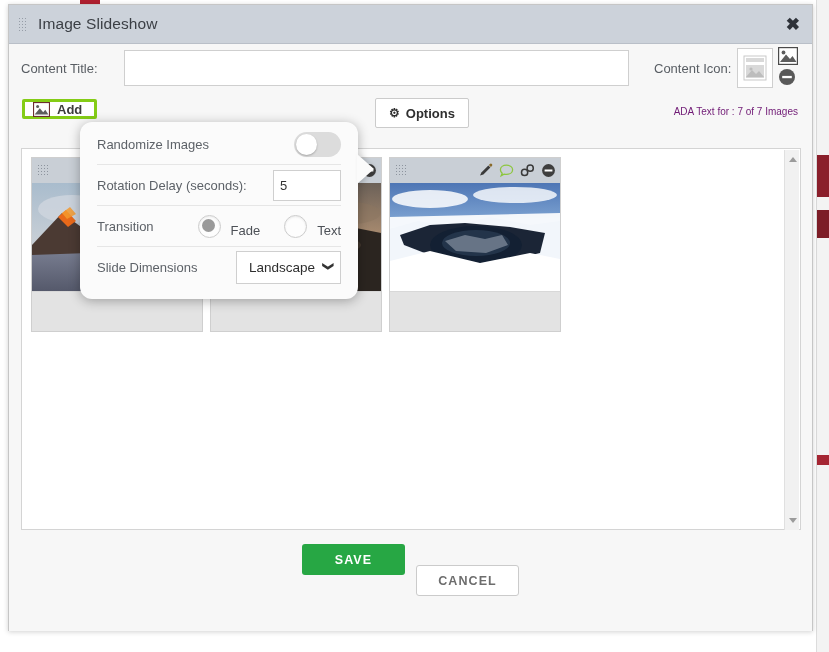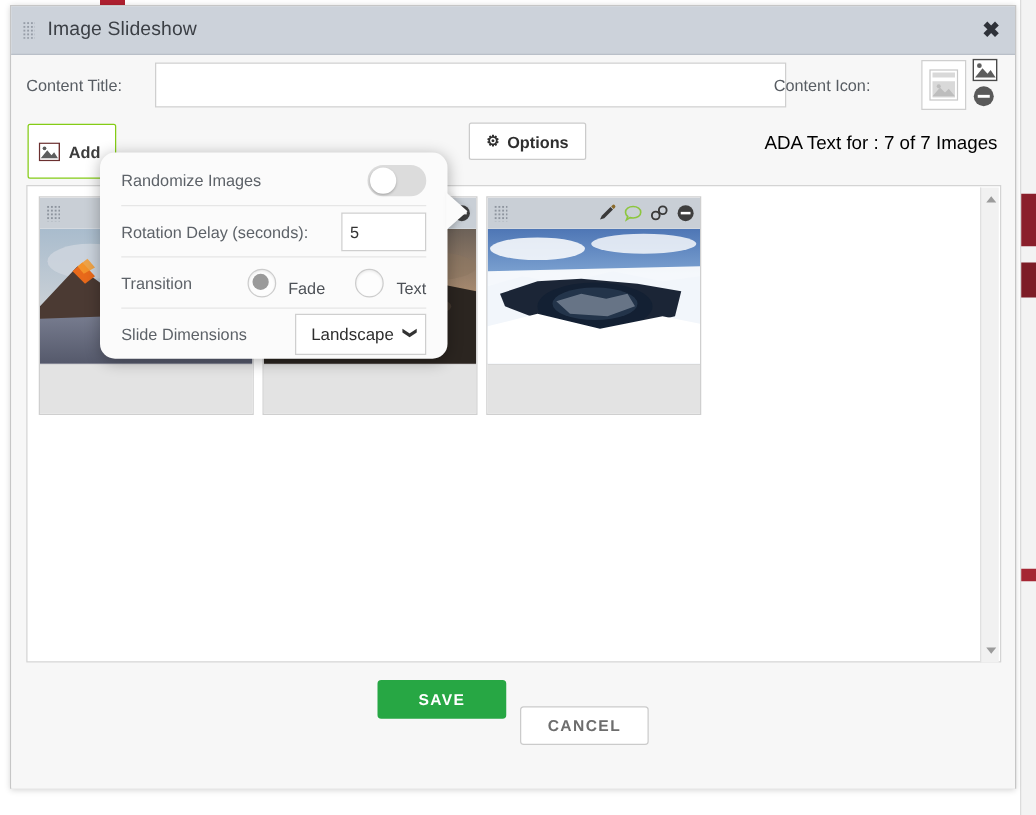--- a/index.html
+++ b/index.html
@@ -110,21 +110,21 @@
     border: 1px solid #cfcfcf;
     background: #fff;
     box-sizing: border-box;
     font-size: 13px;
     padding: 0 7px;
     color: #333;
     outline: none;
   }
   .lbl-content-icon {
     position: absolute;
-    left: 610px; top: 17px;
+    left: 645px; top: 17px;
     font-size: 13px;
     color: #585d63;
   }
   .icon-preview {
     position: absolute;
     left: 728px; top: 4px;
     width: 36px; height: 40px;
     border: 1px solid #cfcfcf;
     background: #fff;
     box-sizing: border-box;
@@ -152,24 +152,24 @@
 
   
   .row-actions {
     position: absolute;
     left: 0; top: 50px;
     width: 100%; height: 44px;
   }
   .btn-add {
     position: absolute;
     left: 13px; top: 5px;
-    height: 44px;
+    height: 20px;
     padding: 0 12px 0 8px;
     background: #fff;
-    border: 1px solid #84cc16;
+    border: 3px solid #84cc16;
     border-radius: 2px;
     display: flex;
     align-items: center;
     gap: 7px;
     font-size: 13px;
     font-weight: bold;
     color: #3c3c3c;
     cursor: pointer;
     box-sizing: border-box;
   }
@@ -191,22 +191,22 @@
     color: #2f2f2f;
     cursor: pointer;
     box-sizing: border-box;
     z-index: 6;
   }
   .gear { font-size: 12px; line-height: 1; }
 
   .ada-text {
     position: absolute;
     right: 14px; top: 62px;
-    font-size: 15px;
-    color: #000000;
+    font-size: 10px;
+    color: #701a75;
   }
 
   
   .panel {
     position: absolute;
     left: 12px; top: 104px;
     width: 780px; height: 382px;
     background: #fff;
     border: 1px solid #d4d4d4;
     box-sizing: border-box;
@@ -322,21 +322,21 @@
   
   .popover {
     position: absolute;
     left: 71px;
     top: 78px;
     width: 278px;
     background: #fbfbfb;
     border-radius: 12px;
     box-shadow: 0 2px 12px rgba(0,0,0,0.30);
     z-index: 20;
-    padding: 2px 0 0 0;
+    padding: 2px 0 12px 0;
   }
   .popover:after {
     content: "";
     position: absolute;
     right: -16px;
     top: 32px;
     width: 0; height: 0;
     border-top: 15px solid transparent;
     border-bottom: 15px solid transparent;
     border-left: 17px solid #fbfbfb;

